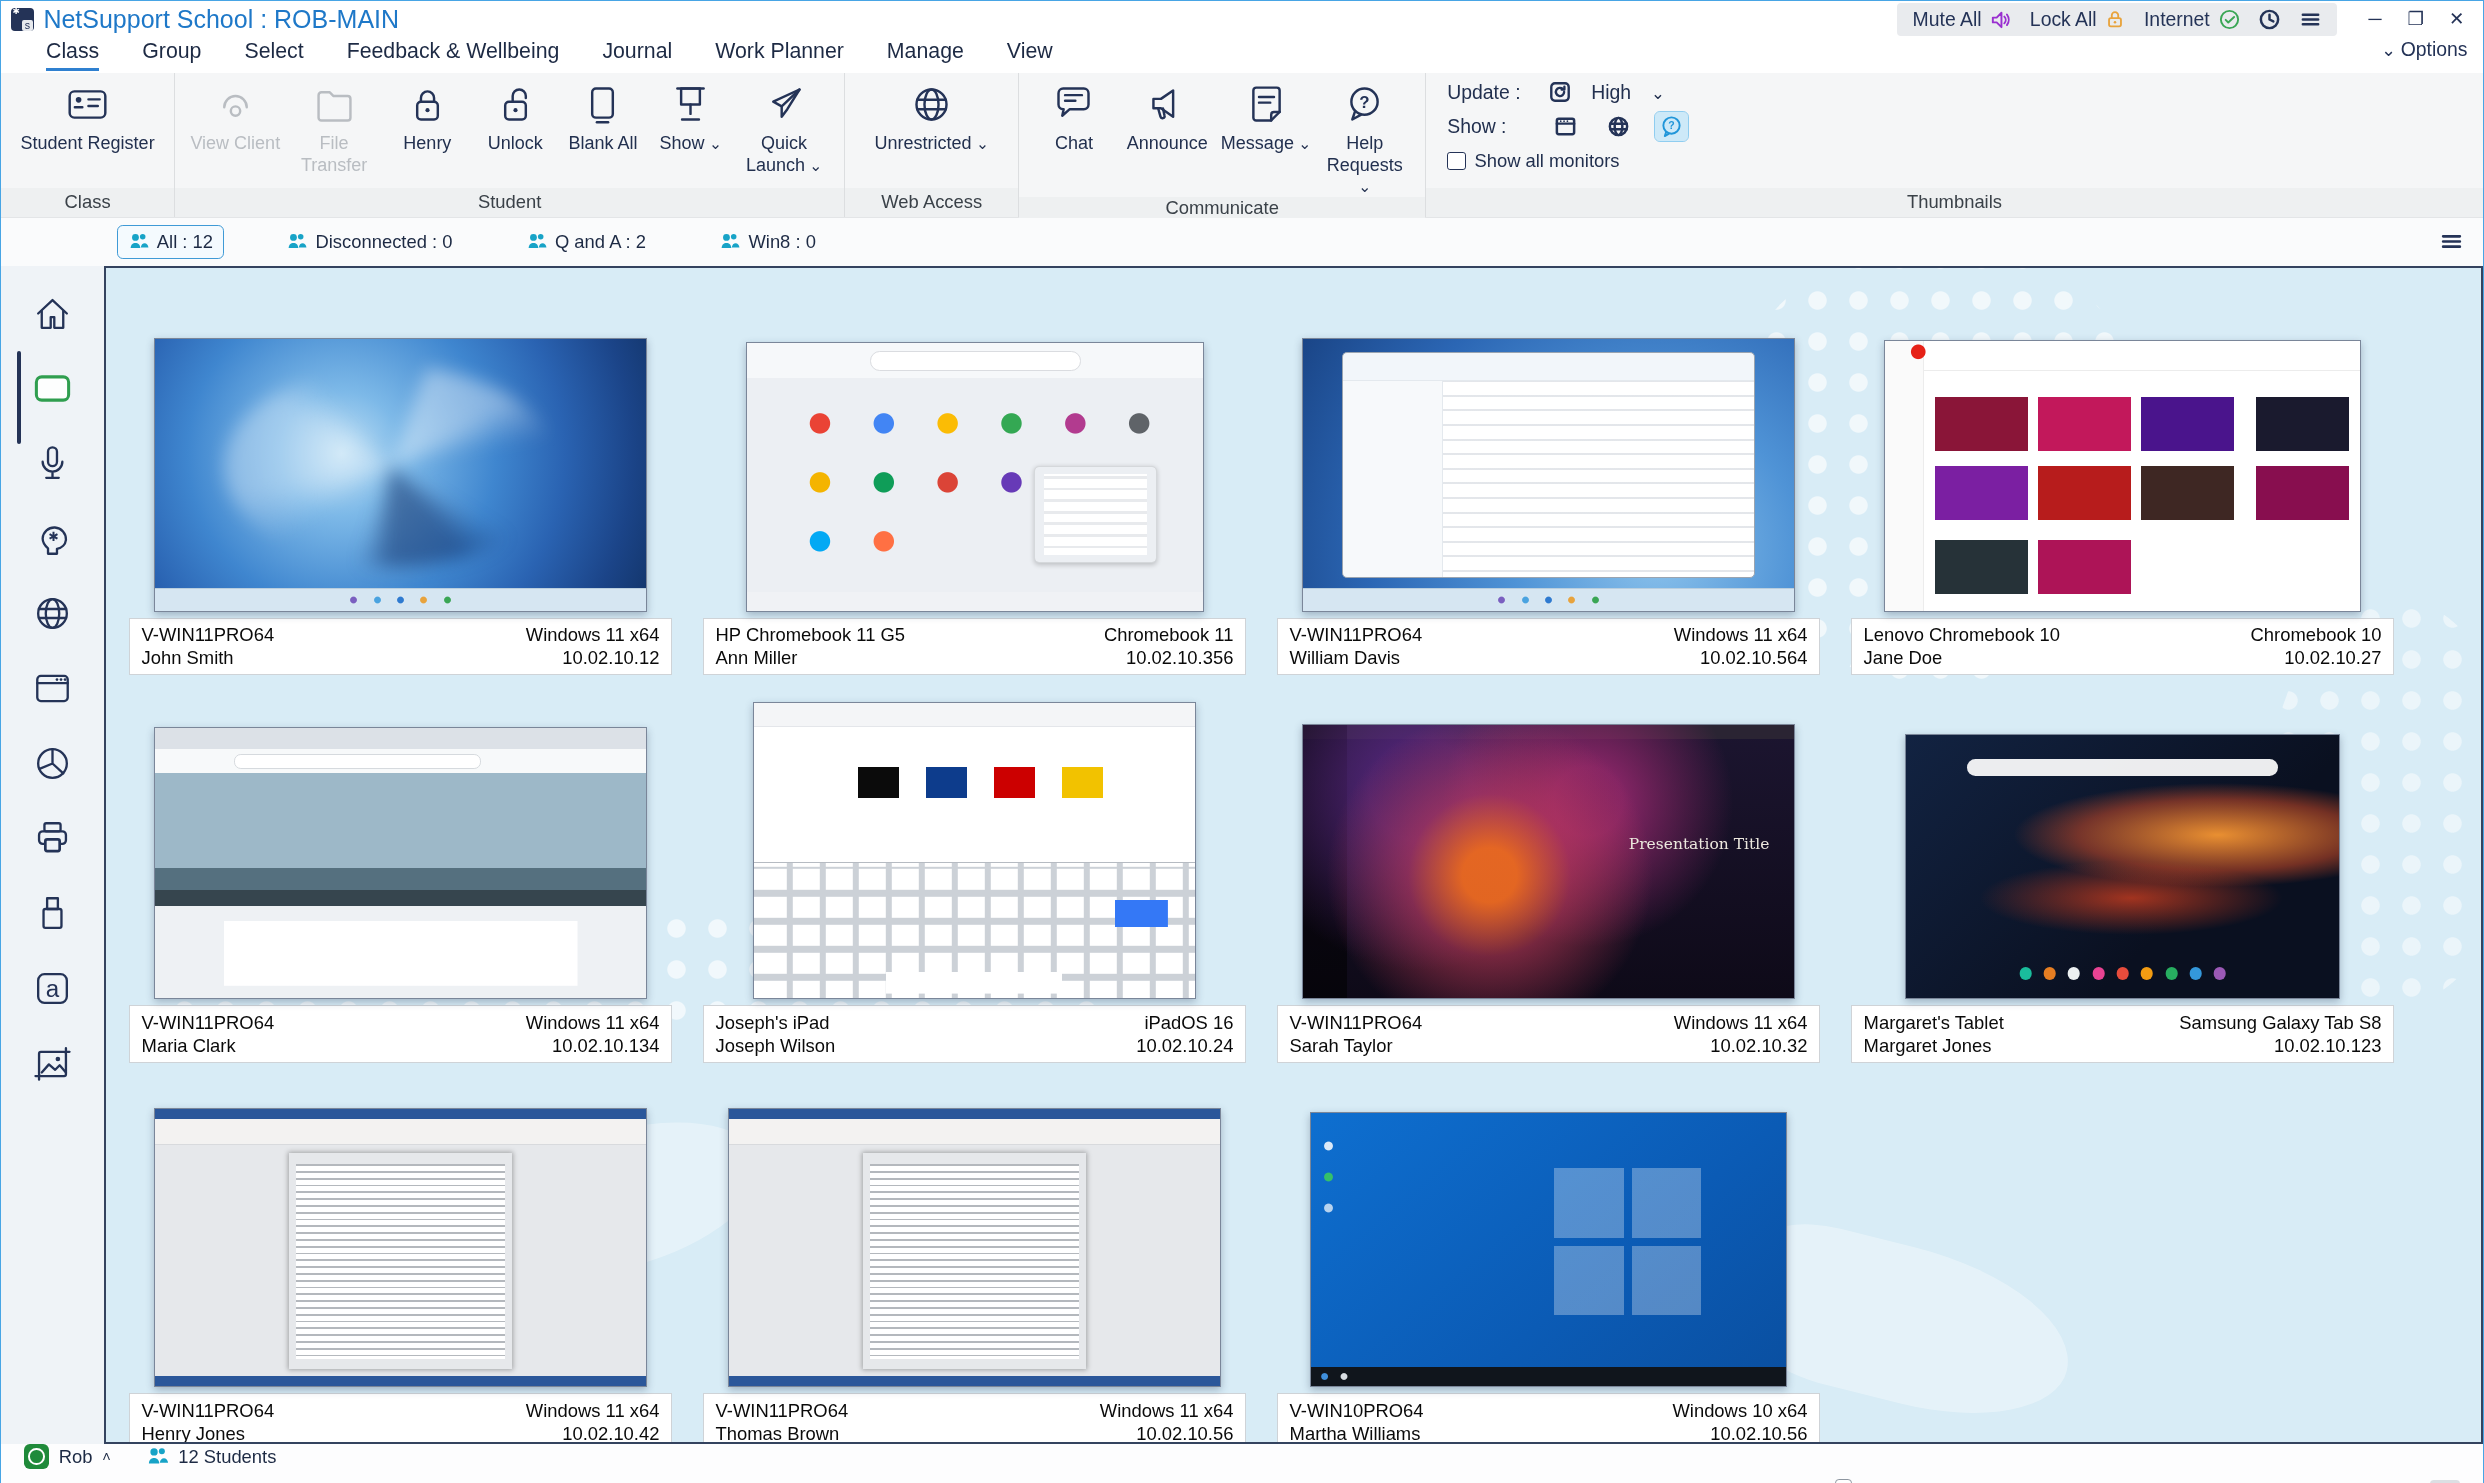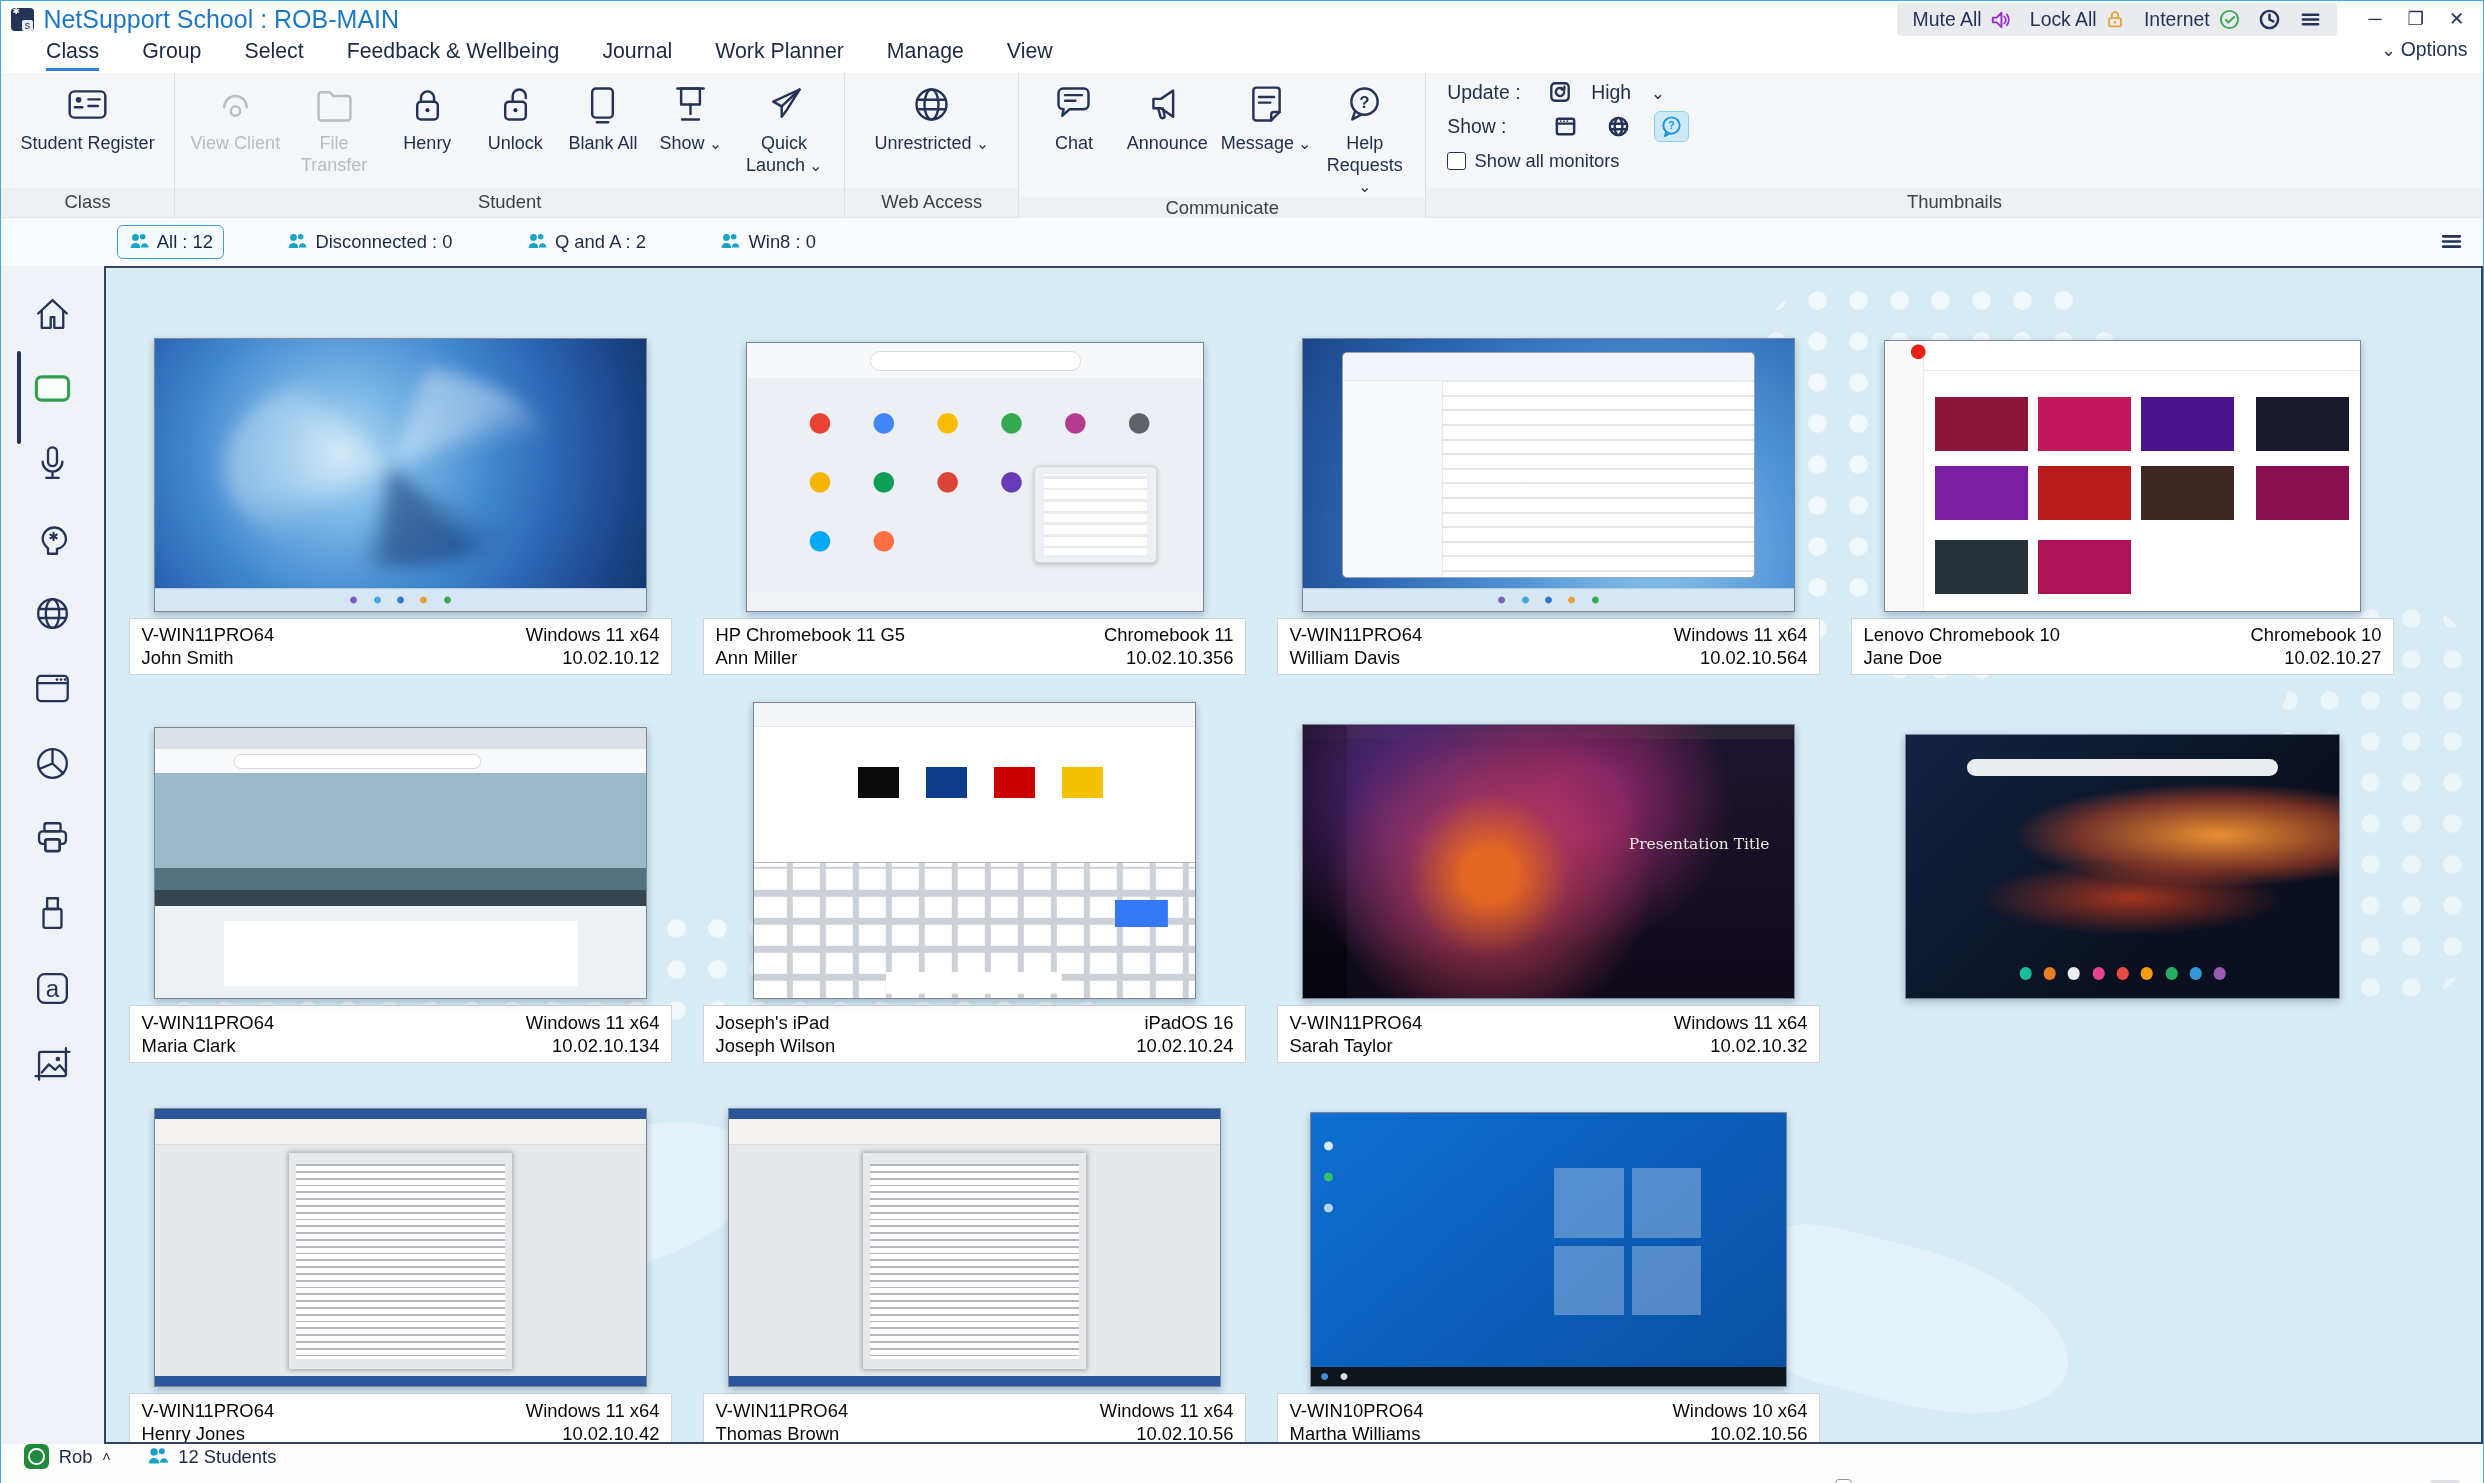--- a/index.html
+++ b/index.html
@@ -718,20 +718,30 @@
                 <span>Sarah Taylor</span>
                 <span>10.02.10.32</span>
               </div>
           </div>
         </div>
 
         <div class="tile">
           <div class="tscreen">
               <div data-screen="samsung-tablet-home"></div>
             </div>
+          <div class="tlabel">
+            <div class="trow">
+                <span>Margaret's Tablet</span>
+                <span>Samsung Galaxy Tab S8</span>
+              </div>
+            <div class="trow">
+                <span>Margaret Jones</span>
+                <span>10.02.10.123</span>
+              </div>
+          </div>
         </div>
 
         <div class="tile">
           <div class="tscreen">
               <div data-screen="word-document"></div>
             </div>
           <div class="tlabel">
             <div class="trow">
                 <span>V-WIN11PRO64</span>
                 <span>Windows 11 x64</span>

